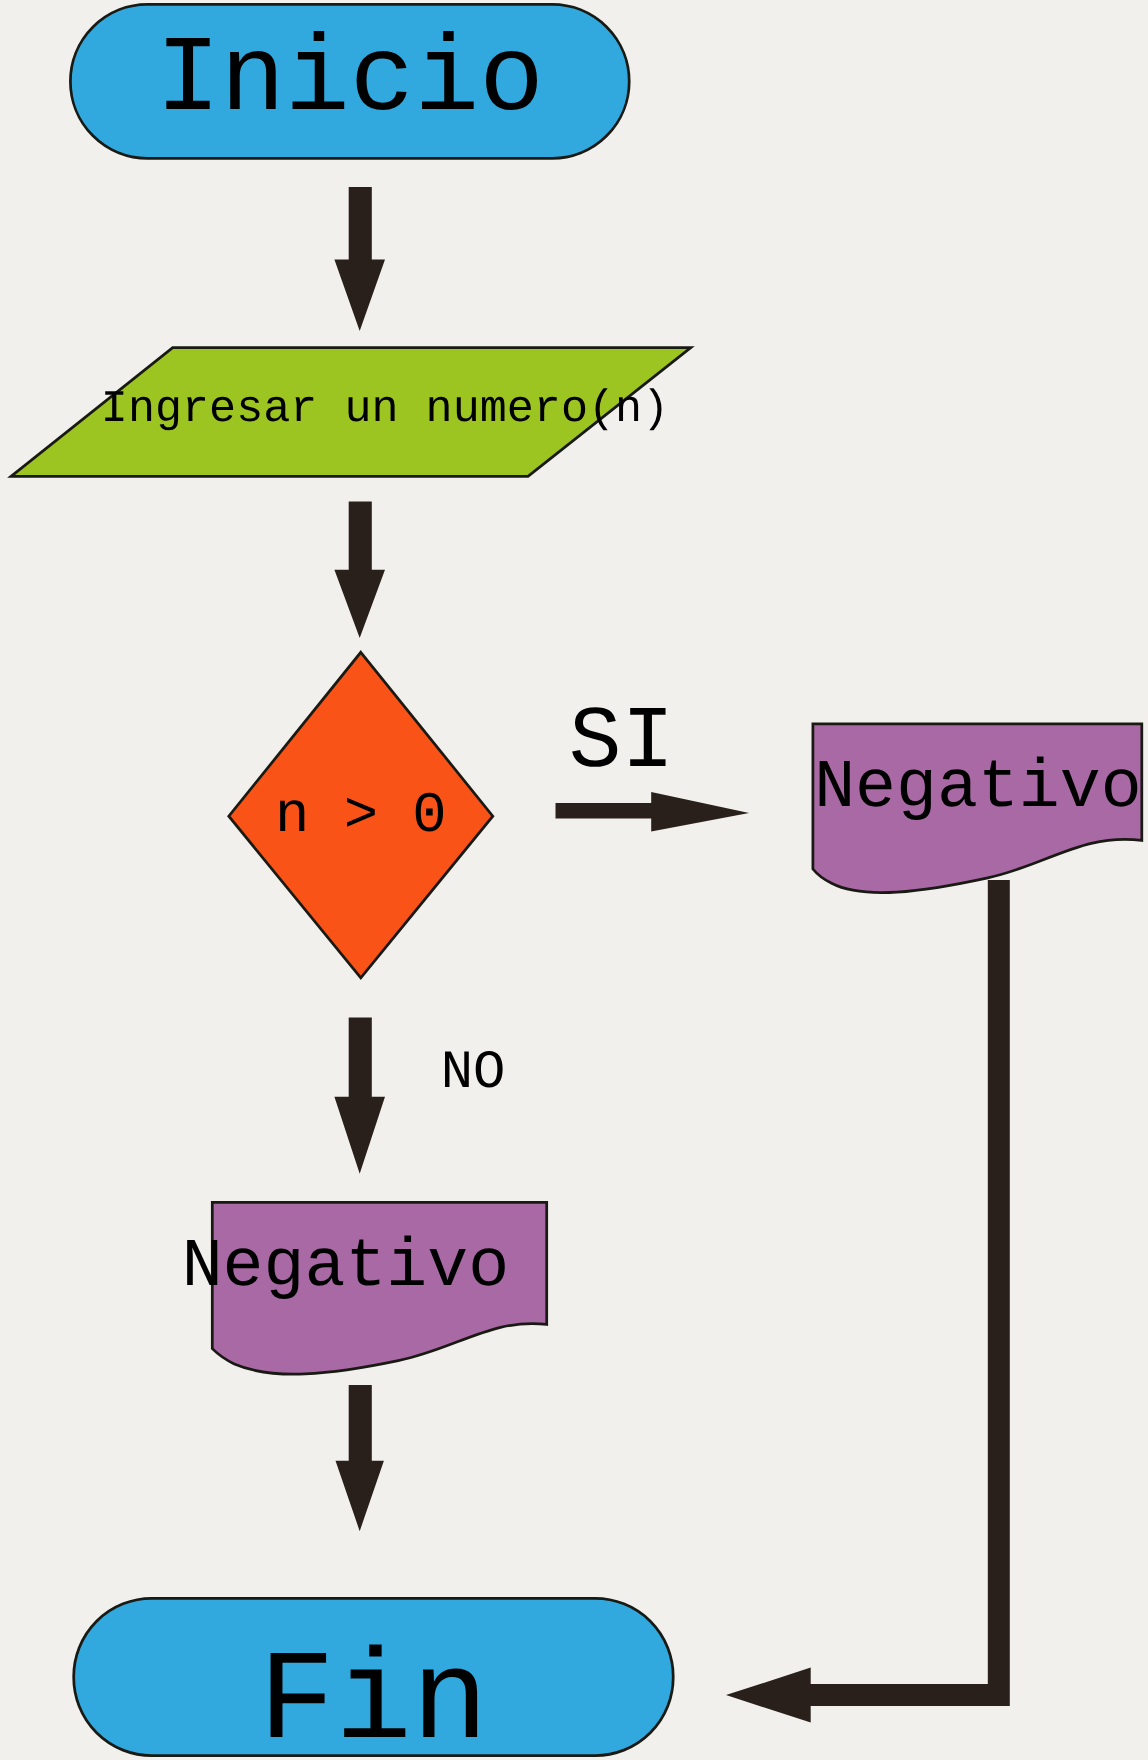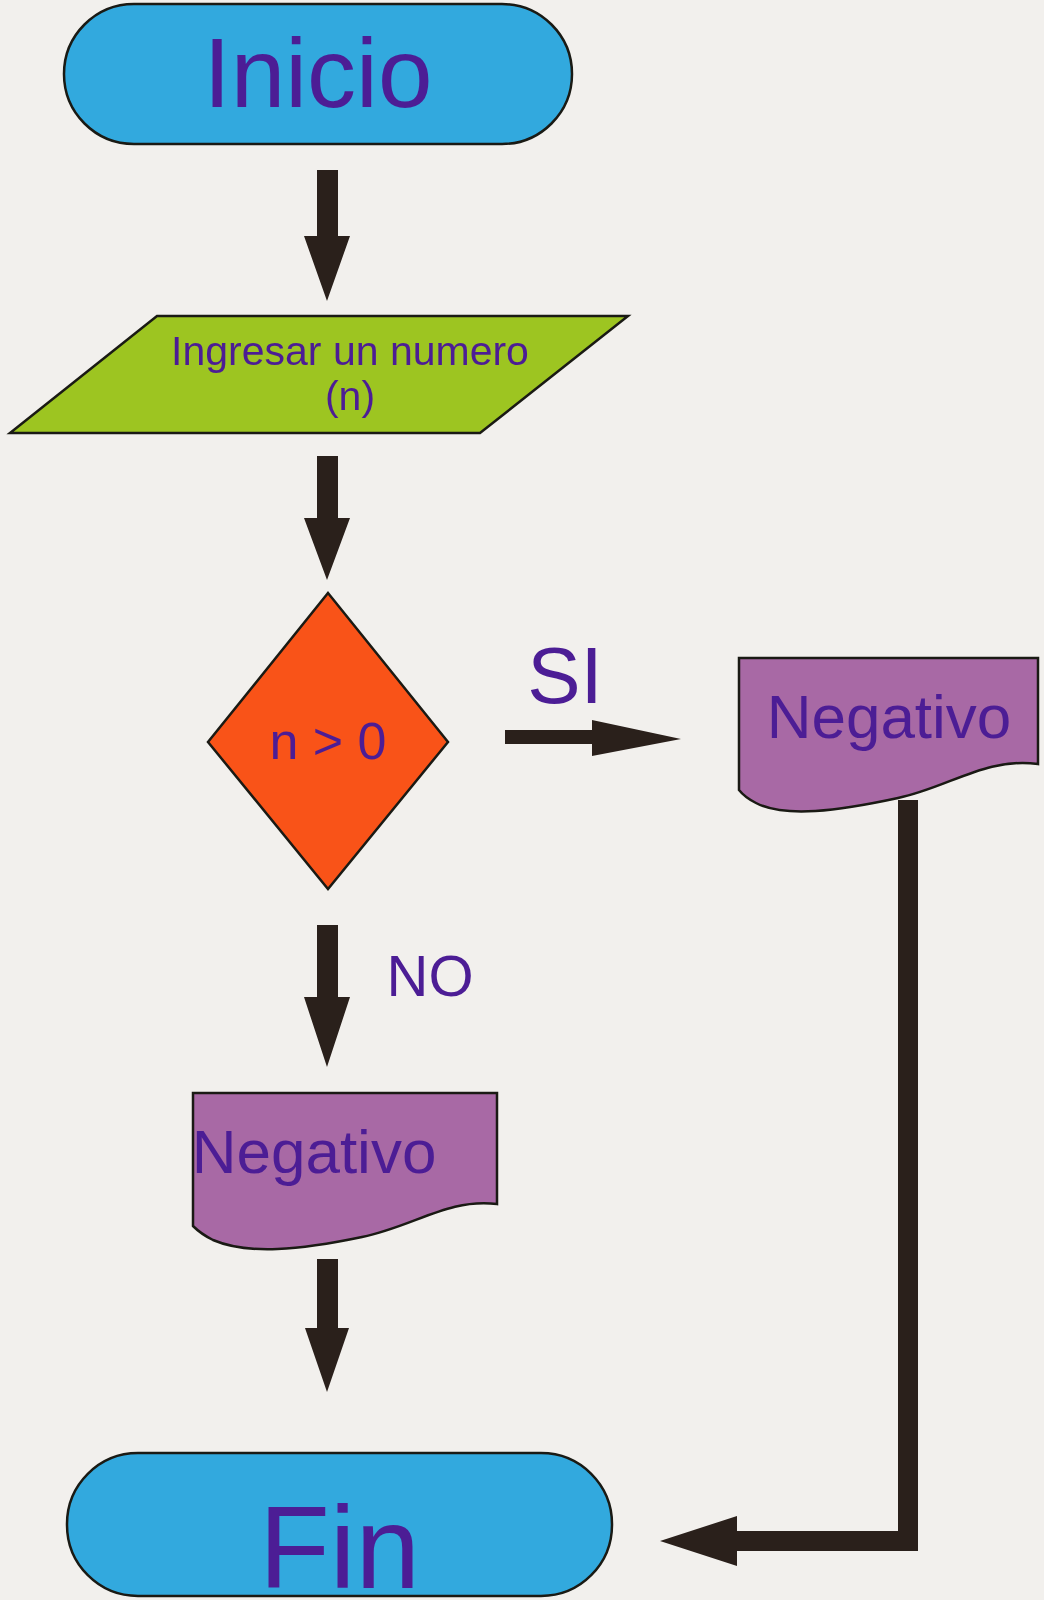--- a/index.html
+++ b/index.html
@@ -17,30 +17,30 @@
     left: 0; top: 0;
     width: 1044px;
     height: 1600px;
   }
   .lbl {
     position: absolute;
     display: flex;
     align-items: center;
     justify-content: center;
     text-align: right;
-    color: #4c1d95;
-    font-family: Liberation Sans, sans-serif;
+    color: #000000;
+    font-family: Liberation Mono, monospace;
     white-space: pre;
     line-height: 1.1;
   }
   .lbl-start    { left: 63px;  top: 3px;    width: 510px; height: 142px; font-size: 98px; }
-  .lbl-input    { left: 70px;  top: 320px;  width: 560px; height: 108px; font-size: 41px; flex-direction: column; }
+  .lbl-input    { left: 70px;  top: 320px;  width: 560px; height: 108px; font-size: 41px; }
   .lbl-decision { left: 208px; top: 697px;  width: 240px; height: 90px;  font-size: 52px; }
   .lbl-yes      { left: 500px; top: 628px;  width: 130px; height: 95px;  font-size: 80px; }
-  .lbl-no       { left: 365px; top: 928px;  width: 130px; height: 95px;  font-size: 58px; }
+  .lbl-no       { left: 365px; top: 928px;  width: 130px; height: 95px;  font-size: 49px; }
   .lbl-positive { left: 738px; top: 657px;  width: 302px; height: 120px; font-size: 62px; }
   .lbl-negative { left: 192px; top: 1092px; width: 244px; height: 120px; font-size: 62px; }
   .lbl-end      { left: 66px;  top: 1452px; width: 547px; height: 145px; font-size: 116px; margin-top: 24px; }
 </style>
 </head>
 <body>
 
 <div class="stage">
 
   <svg class="layer" viewBox="0 0 1044 1600">

